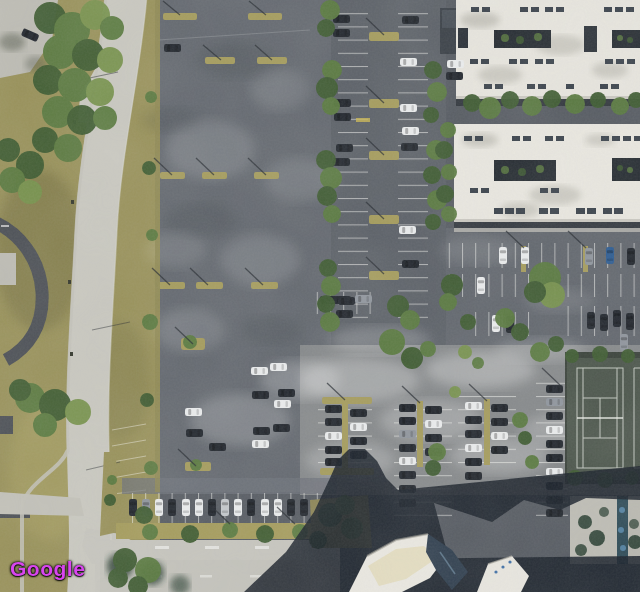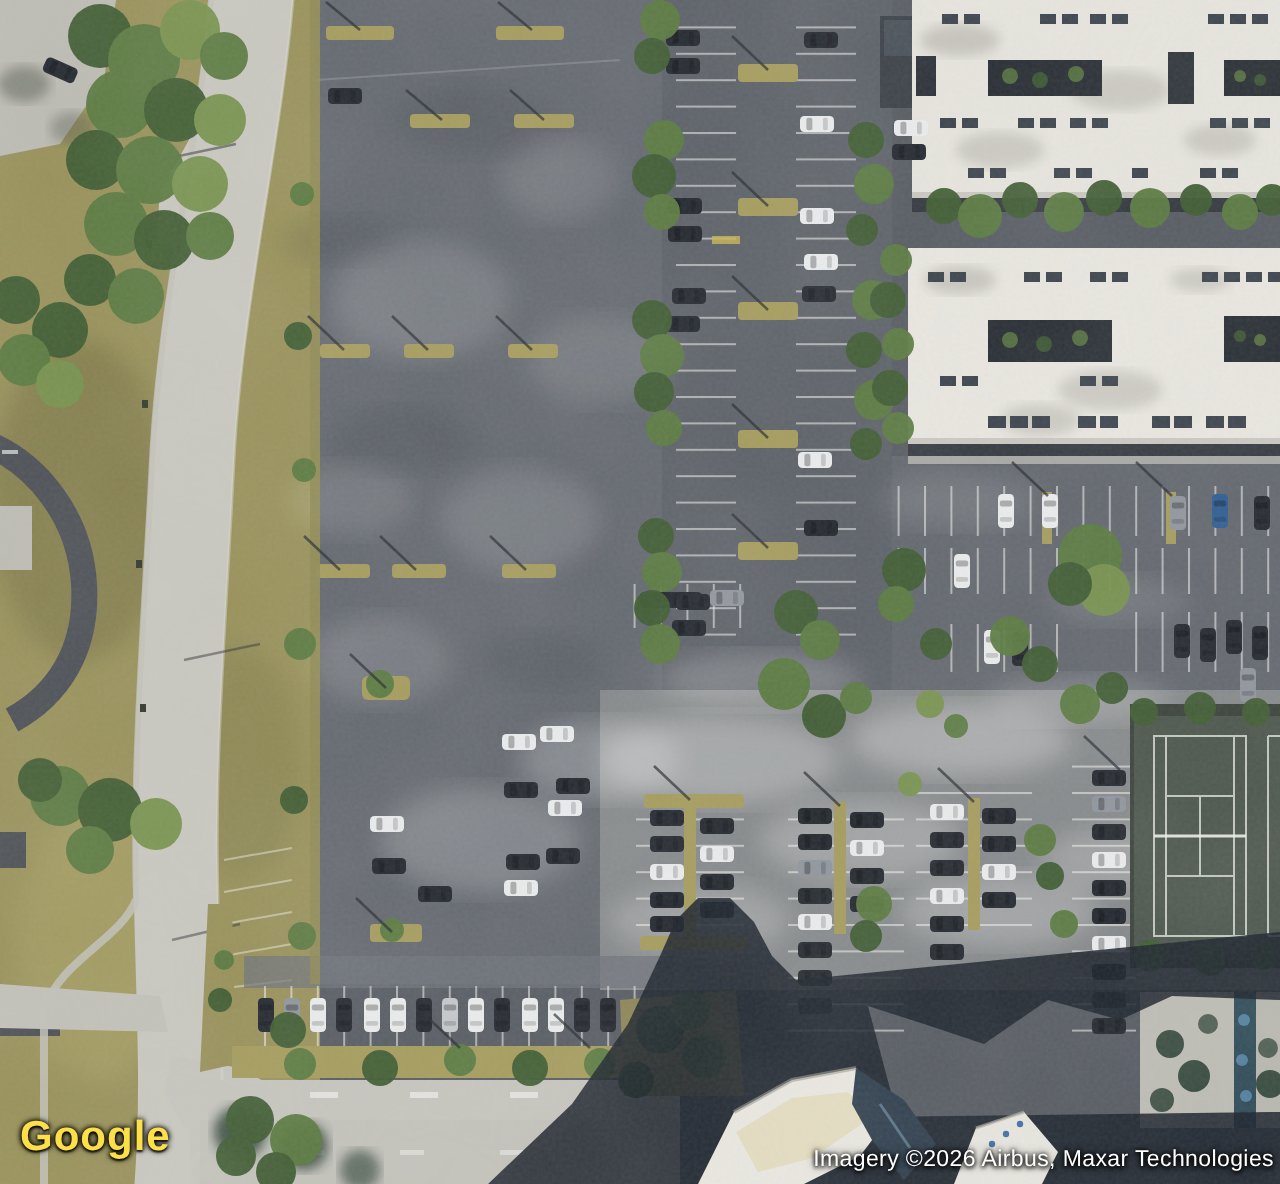--- a/index.html
+++ b/index.html
@@ -5,21 +5,21 @@
   html,body{margin:0;padding:0;background:#222;}
   .viewport{position:relative;width:640px;height:592px;overflow:hidden;font-family:"Liberation Sans",sans-serif;cursor:default;}
   .viewport svg{position:absolute;left:0;top:0;display:block;}
   
   .tl{fill:#77924d}.tm{fill:#5a7a40}.td{fill:#3f5c32}.pd{fill:#22382b}
   
   .cW{fill:#e9ebec}.cD{fill:#22272e}.cG{fill:#8e949c}.cB{fill:#2d5c92}.cS{fill:#c3c7cb}
   .is{fill:#a49b5c}
   .logo{
     position:absolute;left:10px;bottom:11px;
-    font-size:21px;font-weight:bold;letter-spacing:.5px;color:#fde047;
+    font-size:21px;font-weight:bold;letter-spacing:.5px;color:#d946ef;
     text-shadow:0 1px 1px rgba(0,0,0,.75),0 0 3px rgba(0,0,0,.9),1px 0 2px rgba(0,0,0,.55),-1px 0 2px rgba(0,0,0,.55);
     user-select:none;
   }
   .attr{
     position:absolute;right:3px;bottom:6px;
     font-size:11.5px;color:#fff;letter-spacing:.2px;
     text-shadow:0 0 2px rgba(0,0,0,.95),0 0 4px rgba(0,0,0,.8),0 1px 2px rgba(0,0,0,.9);
     user-select:none;white-space:nowrap;
   }
 </style>
@@ -584,14 +584,13 @@
         <circle cx="510" cy="562" r="1.6" fill="#3e6ea5"></circle>
 </g>
 
 <g>
   <rect x="0" y="0" width="640" height="592" filter="url(#blotchF)" opacity=".5"></rect>
   <rect x="0" y="0" width="640" height="592" filter="url(#noiseF)" opacity=".45"></rect>
 </g>
 </svg>
 
 <div class="logo">Google</div>
-<div class="attr">Imagery ©2026 Airbus, Maxar Technologies</div>
 </div>
 
 </body></html>

